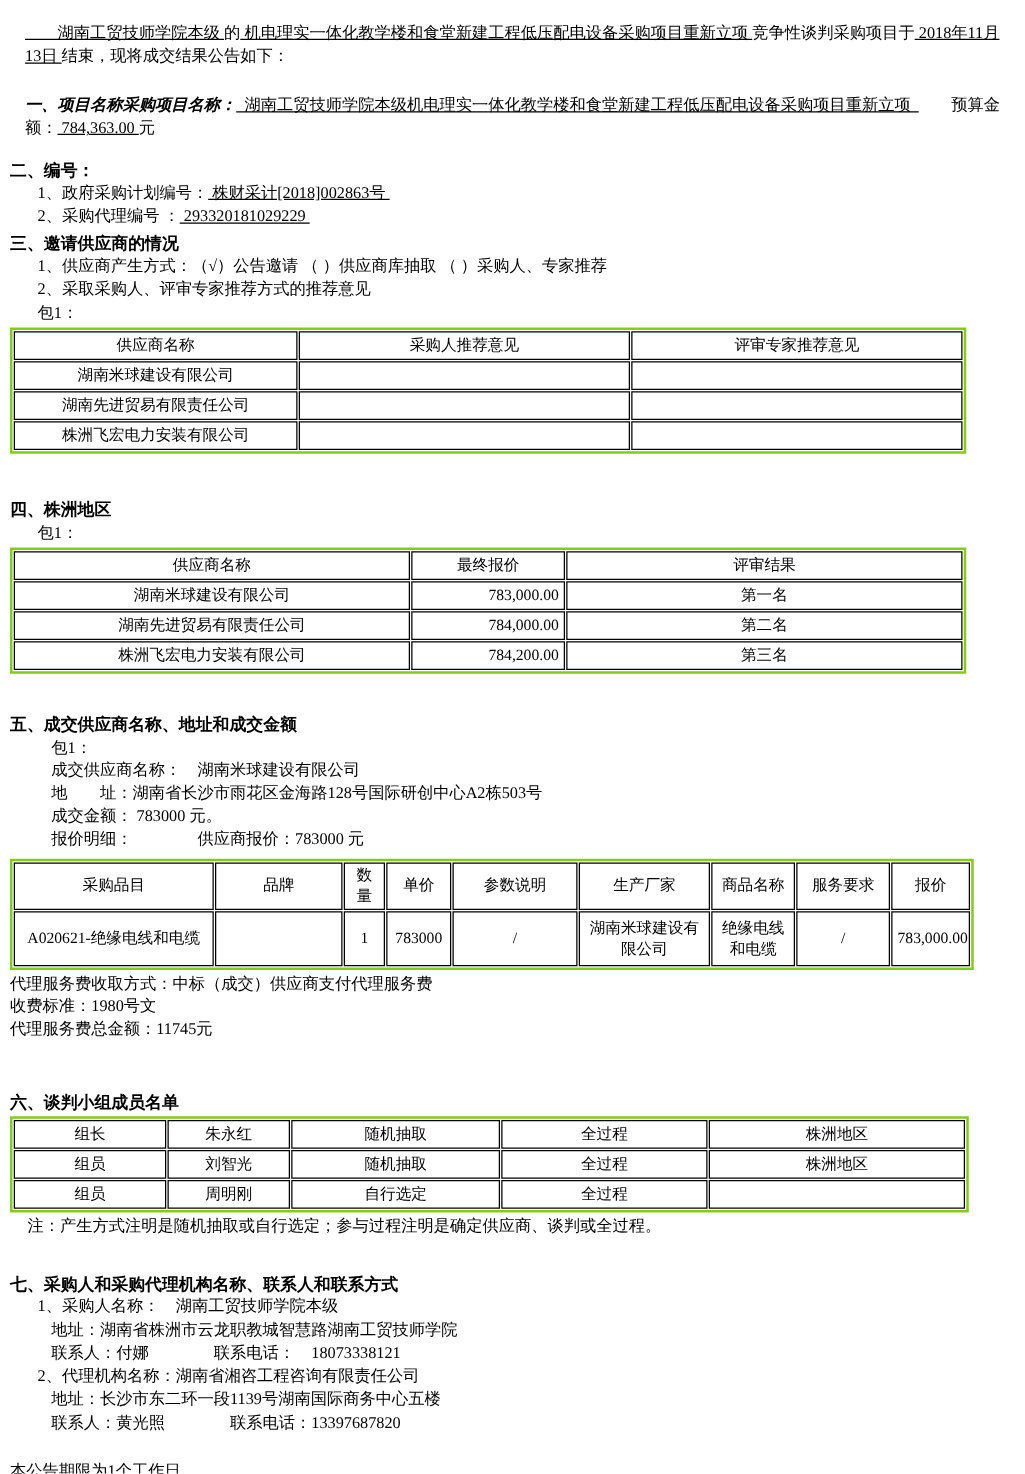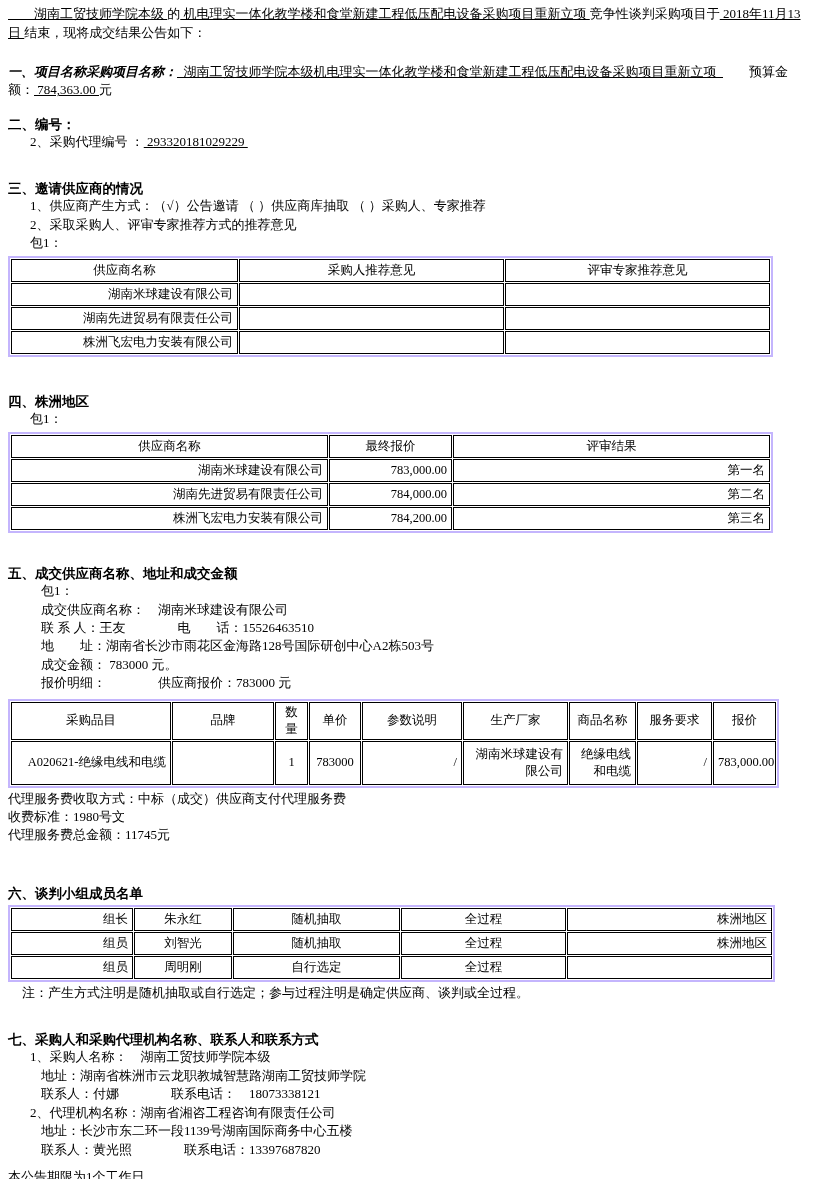--- a/index.html
+++ b/index.html
@@ -6,66 +6,67 @@
   .page{
     position:relative;
     width:820px;height:1179px;
     box-sizing:border-box;
     padding:5px 2px 0 8px;
     background:#fff;color:#000;
     font-family:"Liberation Serif","DejaVu Serif",serif;
     font-size:13px;line-height:1.35;
     overflow:hidden;
   }
-  p{margin:0;}
+  p{margin:12px;}
   .b{font-weight:bold;font-style:italic;}
   .u{text-decoration:underline;}
   .intro{line-height:1.45;margin-bottom:20px;}
   .sec{margin-bottom:16px;}
   .sec-h{font-weight:bold;font-size:13.5px;line-height:1.3;}
   .ind1{padding-left:22px;}
   .ind2{padding-left:33px;}
   .line{line-height:1.42;}
   table.tbl{
     border-collapse:separate;border-spacing:1px;
-    border:2px solid #c4b5fd;
+    border:2px solid #84cc16;
     width:757px;
     margin:3px 0 2px 0;
     table-layout:fixed;
   }
   table.tbl th,table.tbl td{
     border:1px solid #000;
     font-weight:normal;
     font-size:12.5px;
     padding:1px 4px;
     height:19px;
     overflow:hidden;
     text-align:center;
     vertical-align:middle;
     background:#fff;
   }
-  table.tbl td.al{text-align:right;}
+  table.tbl td.al{text-align:center;}
   table.tbl td.ar{text-align:right;}
   table.prod td{height:40px;line-height:1.35;}
   .note{padding-left:14px;margin-top:2px;}
   .footer{position:absolute;left:8px;top:1168px;}
 </style>
 </head>
 <body>
 
 <div class="page">
 
   <p class="intro"><span class="u">　　湖南工贸技师学院本级&nbsp;</span><span>的</span><span class="u">&nbsp;机电理实一体化教学楼和食堂新建工程低压配电设备采购项目重新立项&nbsp;</span><span>竞争性谈判采购项目于</span><span class="u">&nbsp;2018年11月13日&nbsp;</span><span>结束，现将成交结果公告如下：</span></p>
 
   <div class="sec">
     <p class="line"><span class="b">一、项目名称采购项目名称：</span><span class="u">&nbsp;&nbsp;湖南工贸技师学院本级机电理实一体化教学楼和食堂新建工程低压配电设备采购项目重新立项&nbsp;&nbsp;</span><span>　　预算金额：</span><span class="u">&nbsp;784,363.00&nbsp;</span><span>元</span></p>
   </div>
 
-  <div class="sec" style="margin-bottom:28px;">
+  <div class="sec" style="margin-bottom:4px;">
     <div class="sec-h">二、编号：</div>
+    <div class="line ind1"><span>1、政府采购计划编号：</span><span class="u">&nbsp;株财采计[2018]002863号&nbsp;</span></div>
     <div class="line ind1"><span>2、采购代理编号 ：</span><span class="u">&nbsp;293320181029229&nbsp;</span></div>
   </div>
 
   <div class="sec" style="margin-bottom:36px;">
     <div class="sec-h">三、邀请供应商的情况</div>
     <div class="line ind1">1、供应商产生方式：（√）公告邀请 （ ）供应商库抽取 （ ）采购人、专家推荐</div>
     <div class="line ind1">2、采取采购人、评审专家推荐方式的推荐意见</div>
     <div class="line ind1">包1：</div>
     <table class="tbl">
       <colgroup>
@@ -129,21 +130,20 @@
         <td class="al">第三名</td>
       </tr>
     </tbody>
       </table>
   </div>
 
   <div class="sec" style="margin-bottom:40px;">
     <div class="sec-h">五、成交供应商名称、地址和成交金额</div>
     <div class="line ind2">包1：</div>
     <div class="line ind2">成交供应商名称：　湖南米球建设有限公司</div>
-    <div class="line ind2">联 系 人：王友　　　　电　　话：15526463510</div>
     <div class="line ind2">地　　址：湖南省长沙市雨花区金海路128号国际研创中心A2栋503号</div>
     <div class="line ind2">成交金额： 783000 元。</div>
     <div class="line ind2">报价明细：　　　　供应商报价：783000 元</div>
     <table class="tbl prod" style="margin-top:6px;">
       <colgroup>
           <col style="width:160px">
           <col style="width:102px">
           <col style="width:33px">
           <col style="width:52px">
           <col style="width:100px">

